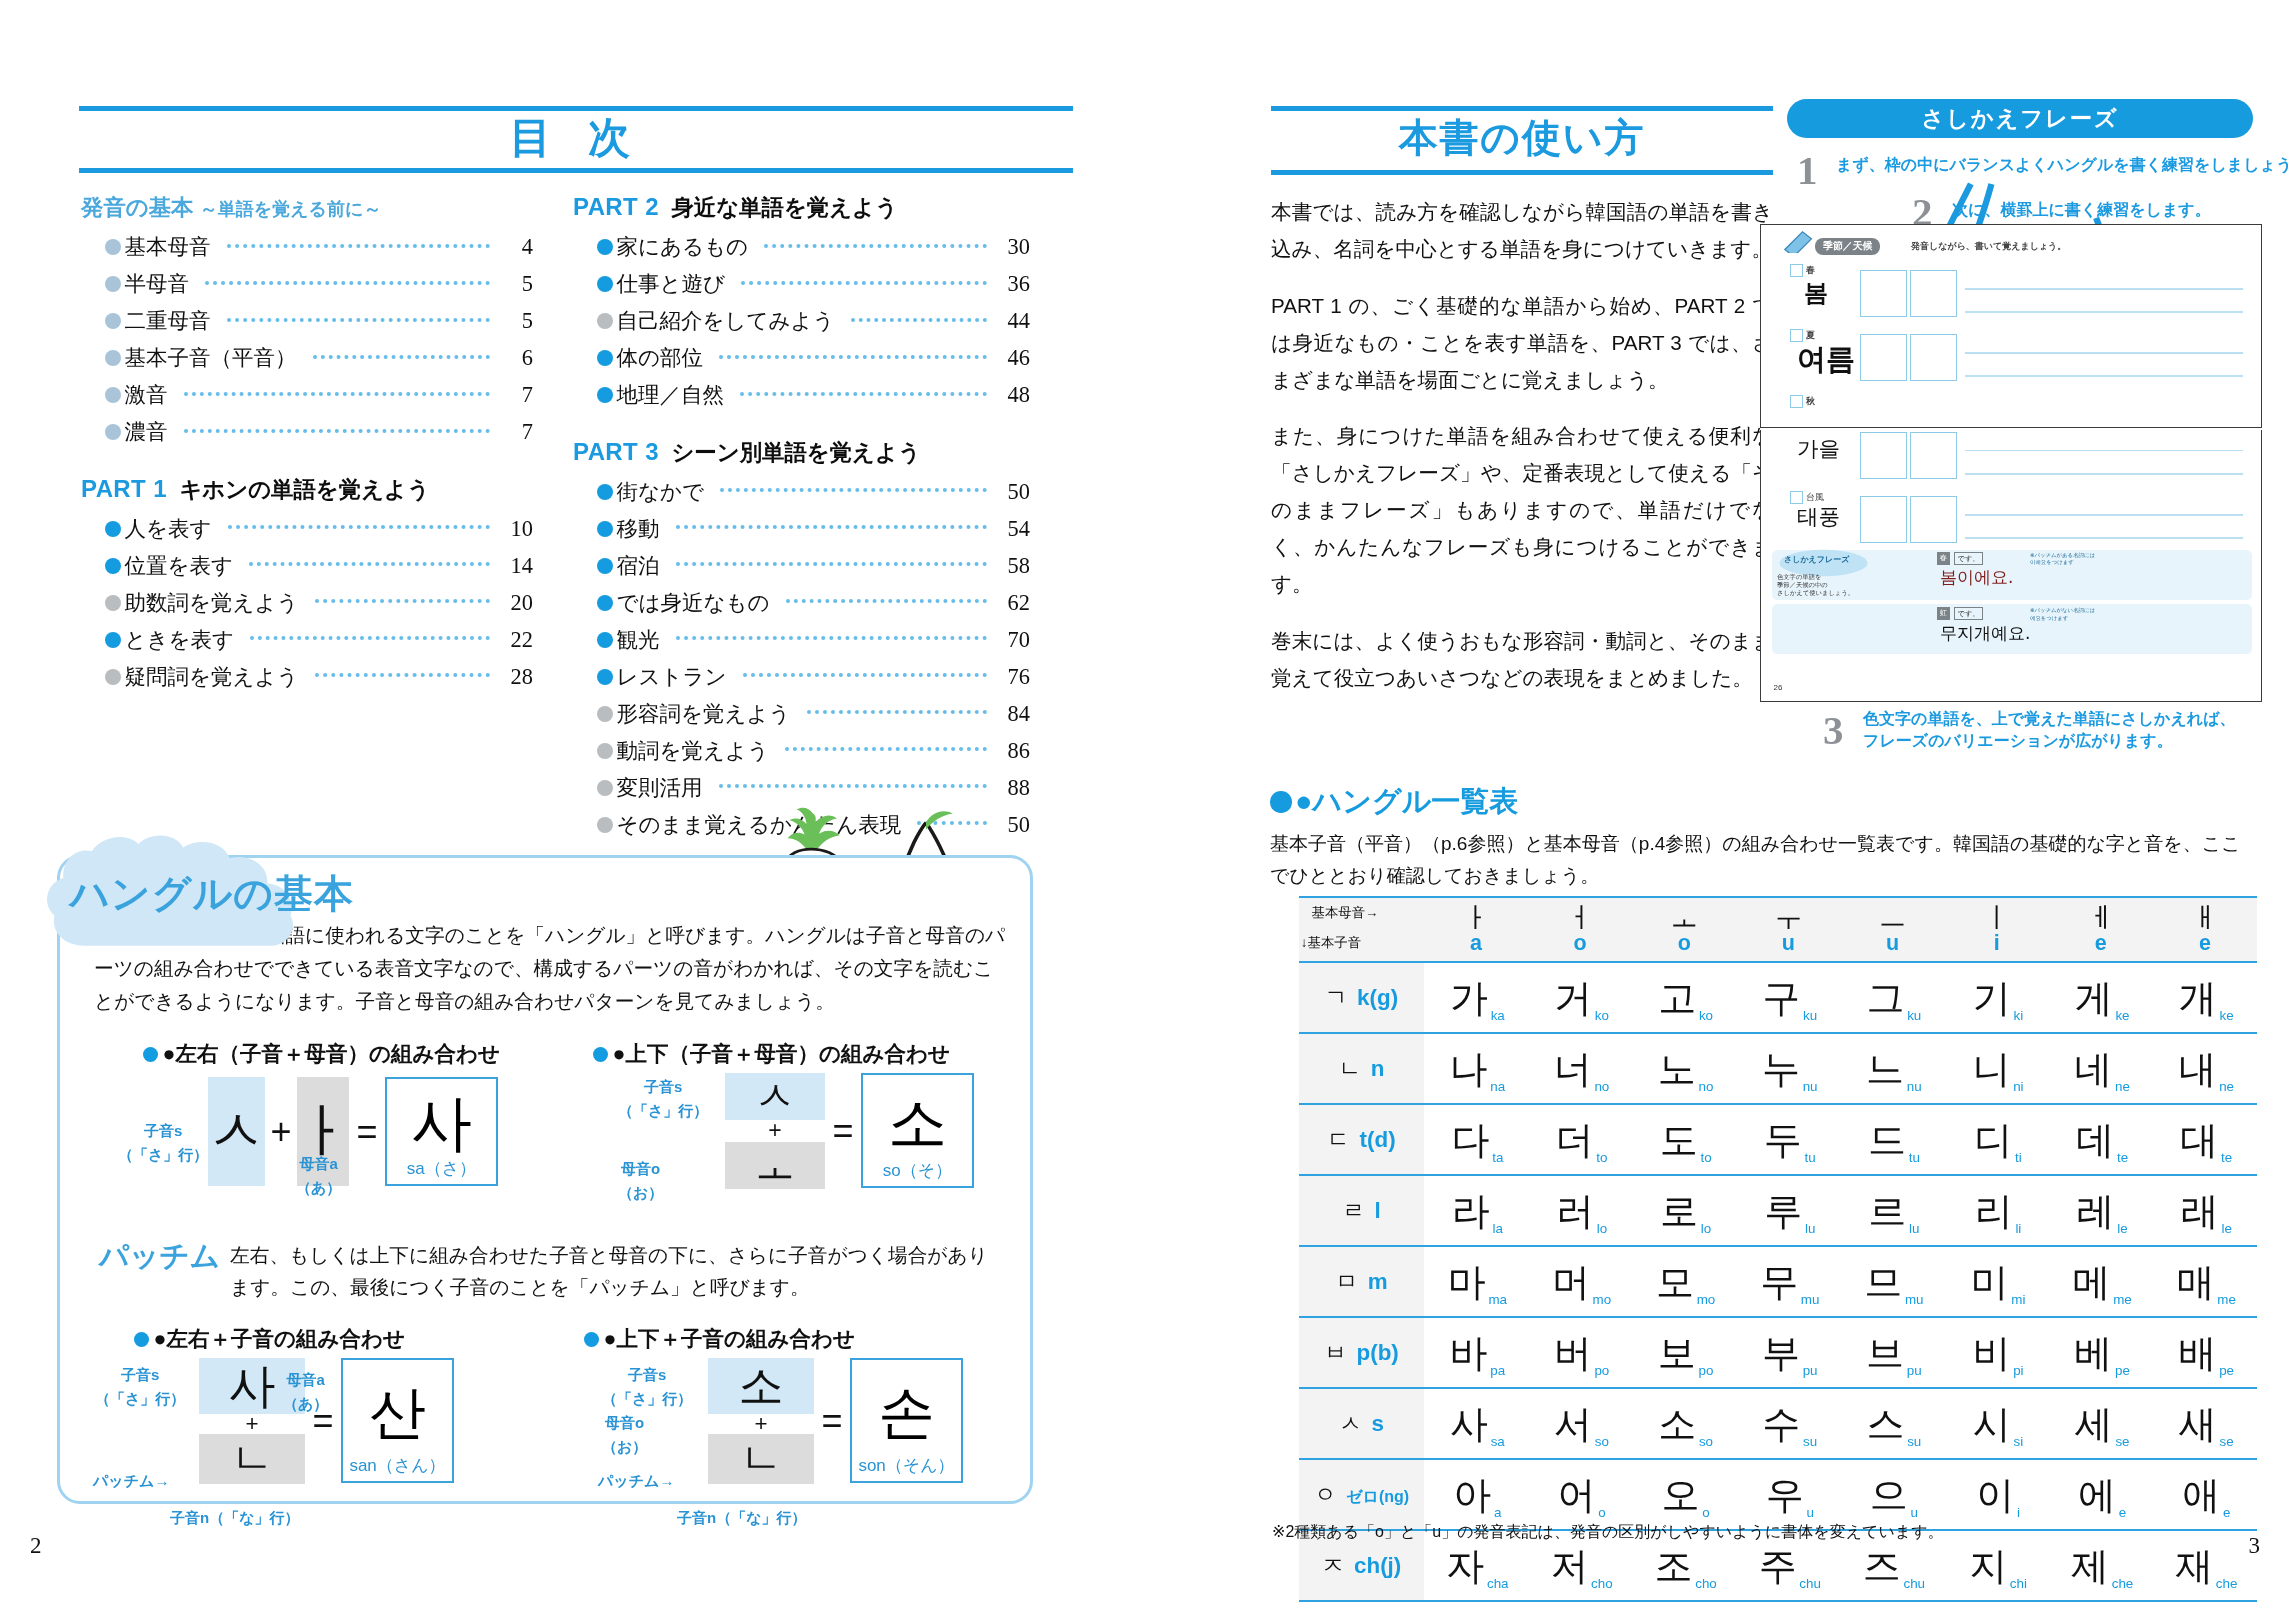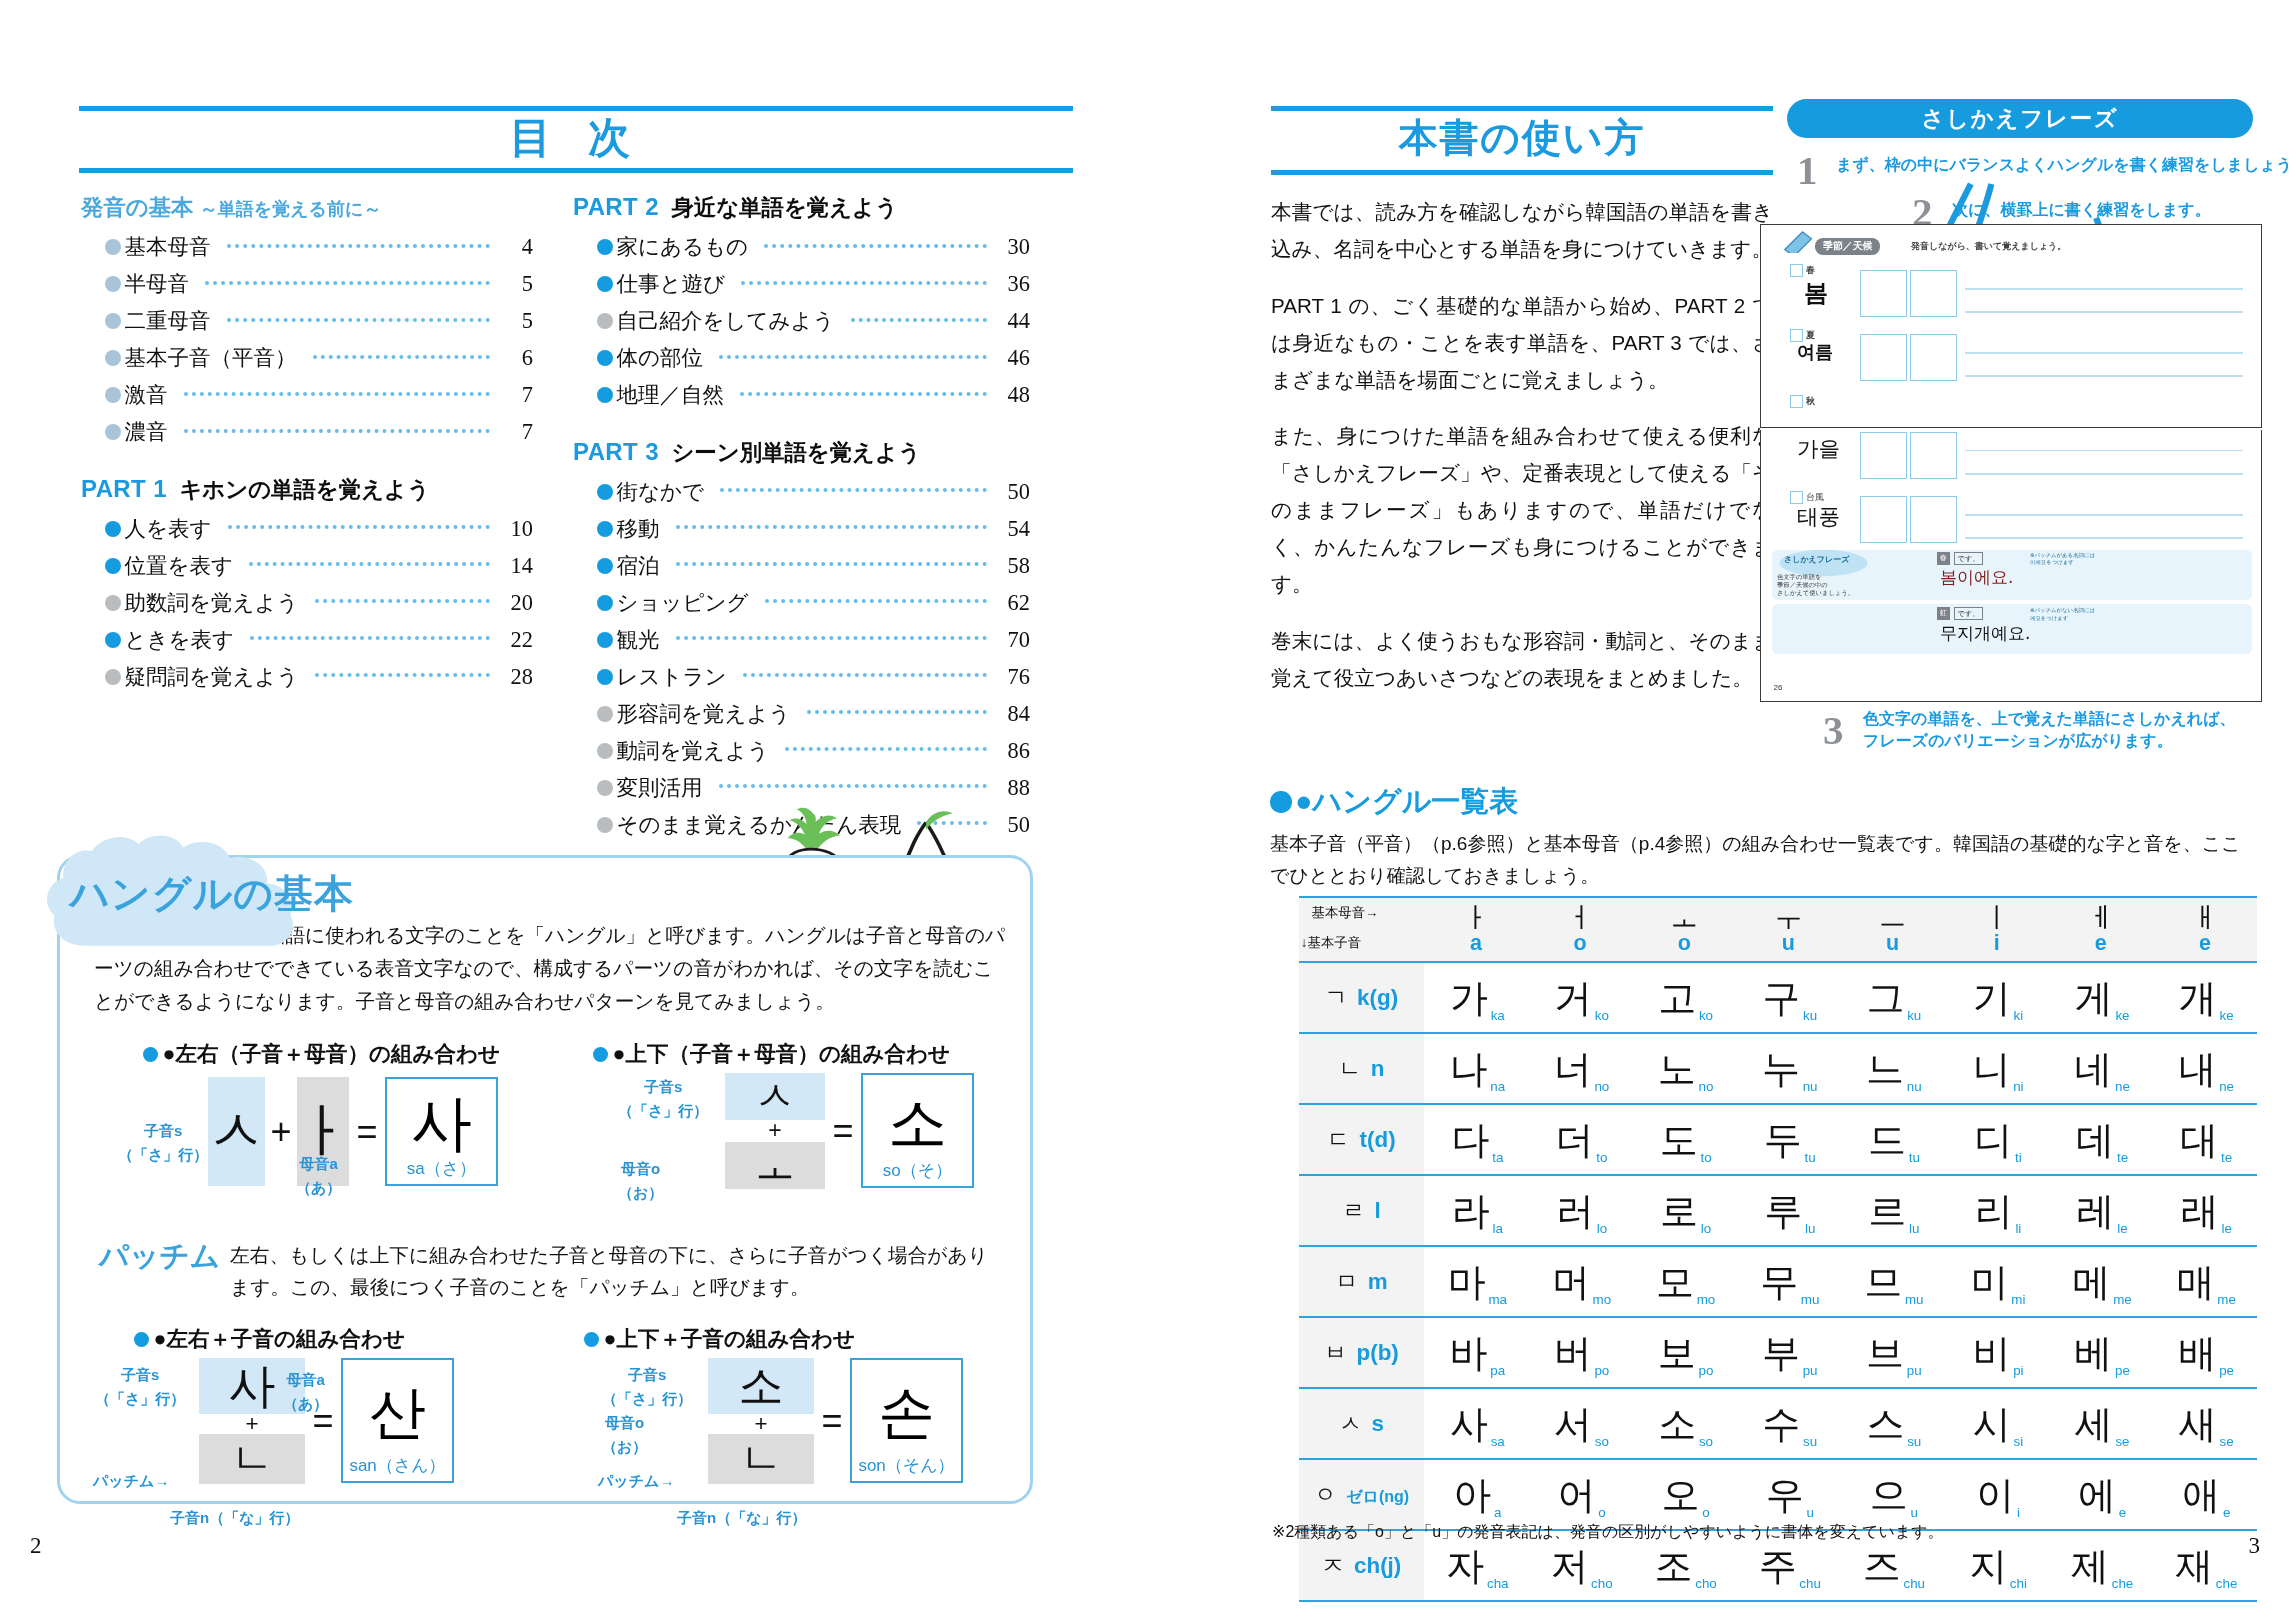--- a/index.html
+++ b/index.html
@@ -389,21 +389,21 @@
           <span class="toc-page">54</span>
         </div>
         <div class="toc-item">
           <span class="toc-bullet blue"></span>
           <span class="toc-label">宿泊</span>
           <span class="toc-dots"></span>
           <span class="toc-page">58</span>
         </div>
         <div class="toc-item">
           <span class="toc-bullet blue"></span>
-          <span class="toc-label">ショッピング</span>
+          <span class="toc-label">では身近なもの</span>
           <span class="toc-dots"></span>
           <span class="toc-page">62</span>
         </div>
         <div class="toc-item">
           <span class="toc-bullet blue"></span>
           <span class="toc-label">観光</span>
           <span class="toc-dots"></span>
           <span class="toc-page">70</span>
         </div>
         <div class="toc-item">
@@ -614,21 +614,21 @@
     <div class="sp-boxline" style="left:29px; top:39px; width:12.5px; height:12.5px;"></div>
     <div class="sp-sm" style="left:45px; top:39px;">春</div>
     <div class="sp-kr" style="left:43px; top:52px;">봄</div>
     <div class="sp-boxline" style="left:99px; top:45px; width:47px; height:47px;"></div>
     <div class="sp-boxline" style="left:149px; top:45px; width:47px; height:47px;"></div>
     <div class="sp-line" style="left:204px; top:63px; width:278px; height:1.8px;"></div>
     <div class="sp-line" style="left:204px; top:86px; width:278px; height:1.8px;"></div>
 
     <div class="sp-boxline" style="left:29px; top:104px; width:12.5px; height:12.5px;"></div>
     <div class="sp-sm" style="left:45px; top:104px;">夏</div>
-    <div class="sp-kr" style="left:36px; top:115px; font-size:18px;">여름</div>
+    <div class="sp-kr" style="left:36px; top:115px; font-size:29px;">여름</div>
     <div class="sp-boxline" style="left:99px; top:109px; width:47px; height:47px;"></div>
     <div class="sp-boxline" style="left:149px; top:109px; width:47px; height:47px;"></div>
     <div class="sp-line" style="left:204px; top:127px; width:278px; height:1.8px;"></div>
     <div class="sp-line" style="left:204px; top:150px; width:278px; height:1.8px;"></div>
 
     <div class="sp-boxline" style="left:29px; top:170px; width:12.5px; height:12.5px;"></div>
     <div class="sp-sm" style="left:45px; top:170px;">秋</div>
   </div>
 
   <div class="samplepage2" style="top:430px; height:175px;">

